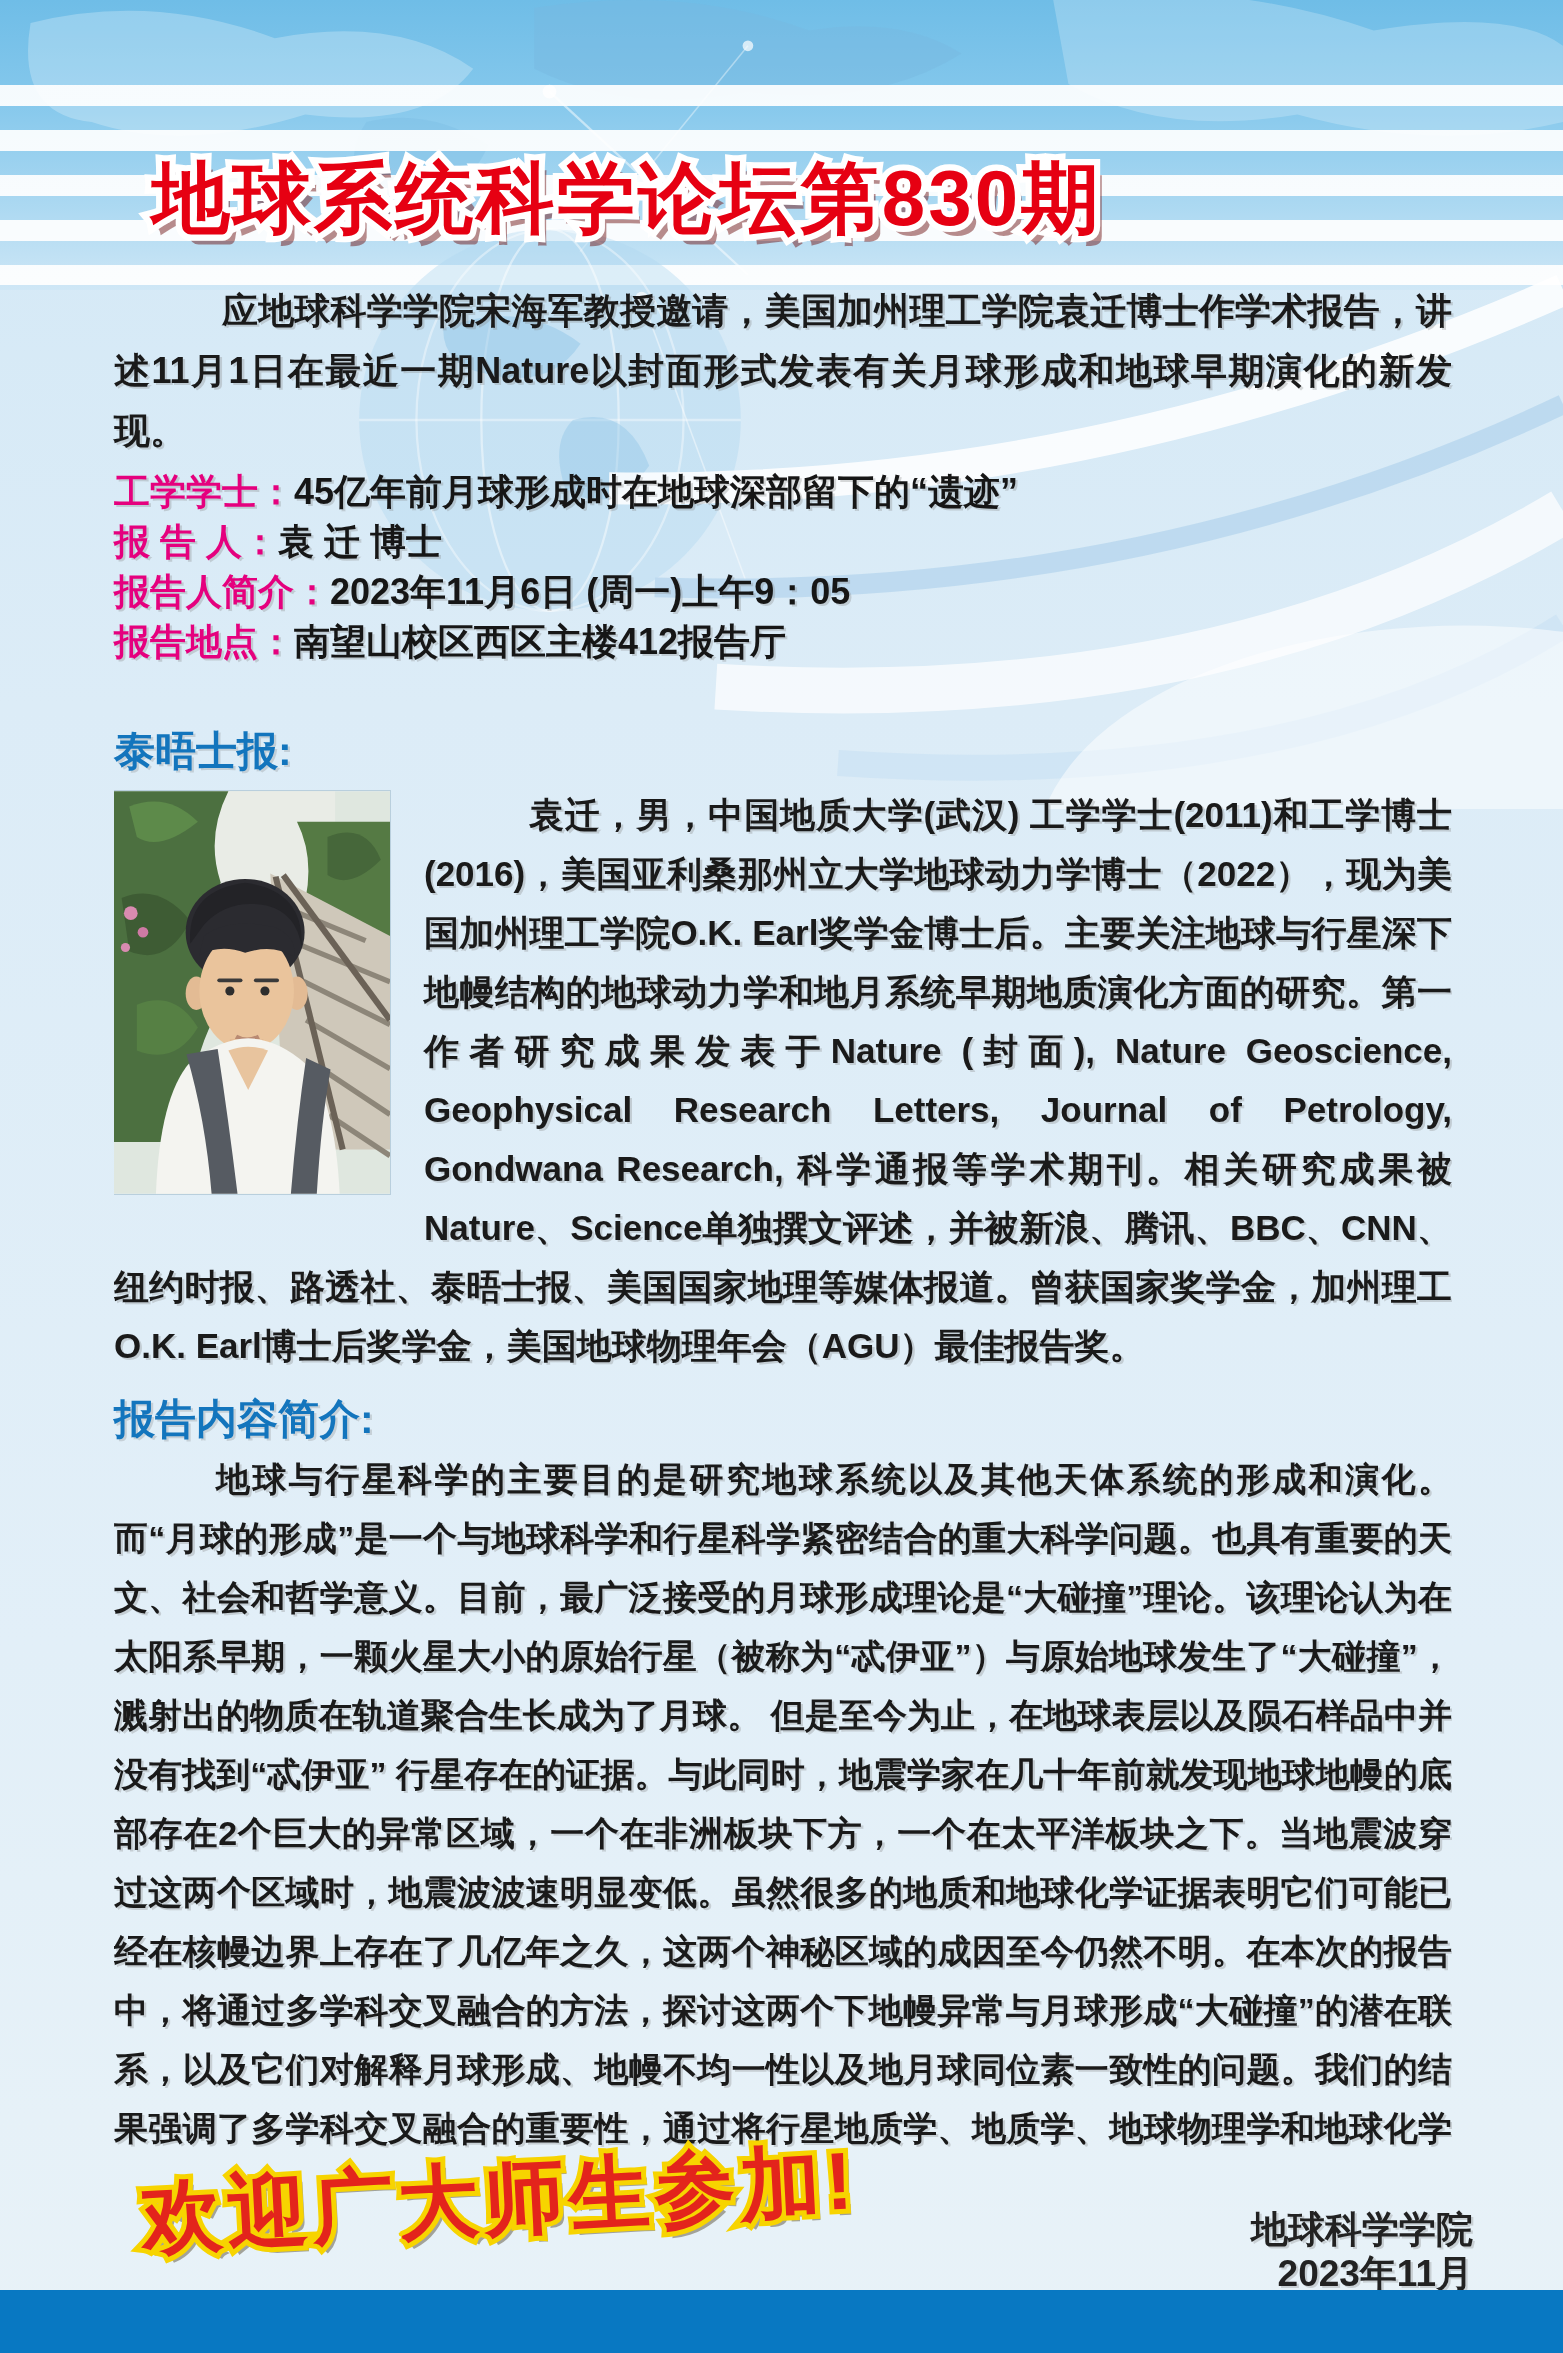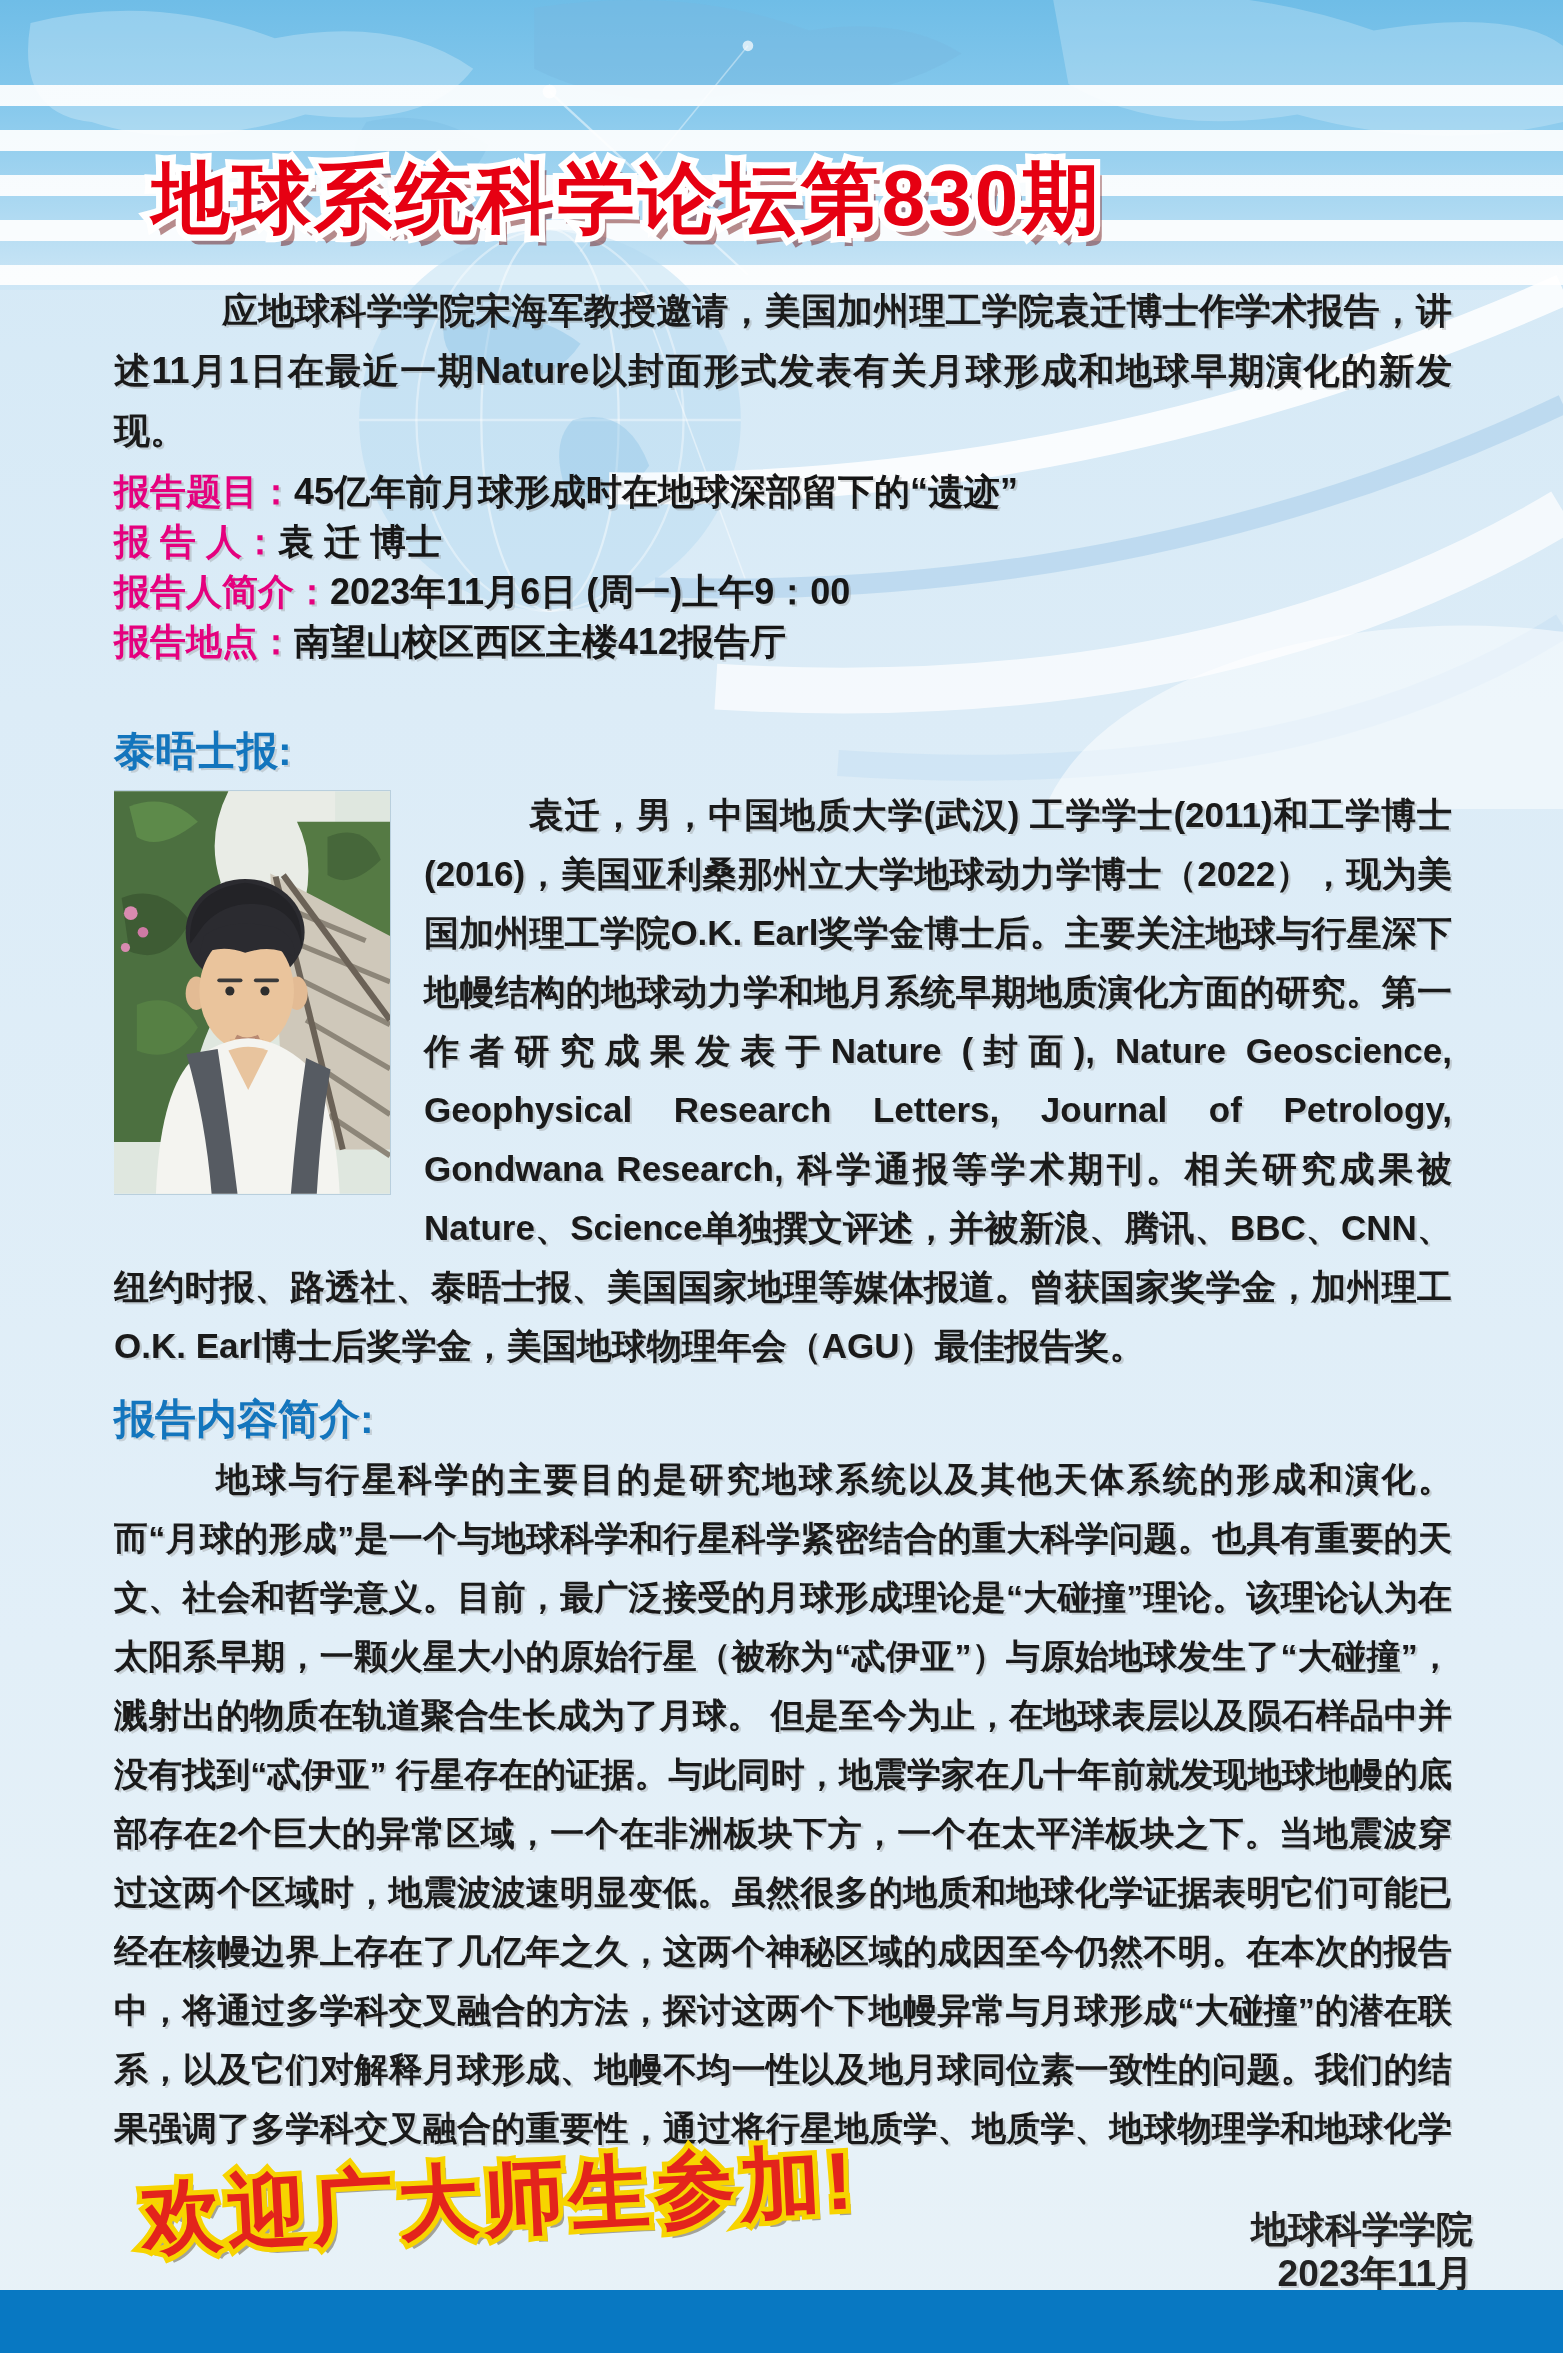--- a/index.html
+++ b/index.html
@@ -89,27 +89,27 @@
   </svg>
 
   <div class="title-wrap">
     <span class="outlined forum-title" data-text="地球系统科学论坛第830期">地球系统科学论坛第830期</span>
   </div>
 
   <p class="abs bodytext indent" style="top:281px">应地球科学学院宋海军教授邀请，美国加州理工学院袁迁博士作学术报告，讲述11月1日在最近一期Nature以封面形式发表有关月球形成和地球早期演化的新发现。</p>
 
   <div class="abs details">
     <p class="detail-row">
-      <span class="detail-label">报告题目：</span><span class="detail-value">45亿年前月球形成时在地球深部留下的“遗迹”</span>
+      <span class="detail-label">工学学士：</span><span class="detail-value">45亿年前月球形成时在地球深部留下的“遗迹”</span>
     </p>
     <p class="detail-row">
       <span class="detail-label">报 告 人：</span><span class="detail-value">袁 迁  博士</span>
     </p>
     <p class="detail-row">
-      <span class="detail-label">报告人简介：</span><span class="detail-value">2023年11月6日 (周一)上午9：00</span>
+      <span class="detail-label">报告人简介：</span><span class="detail-value">2023年11月6日 (周一)上午9：05</span>
     </p>
     <p class="detail-row">
       <span class="detail-label">报告地点：</span><span class="detail-value">南望山校区西区主楼412报告厅</span>
     </p>
   </div>
 
   <h2 class="abs section-heading" style="top:727px">泰晤士报:</h2>
 
   <div class="abs bio-block">
     <div class="photo">

